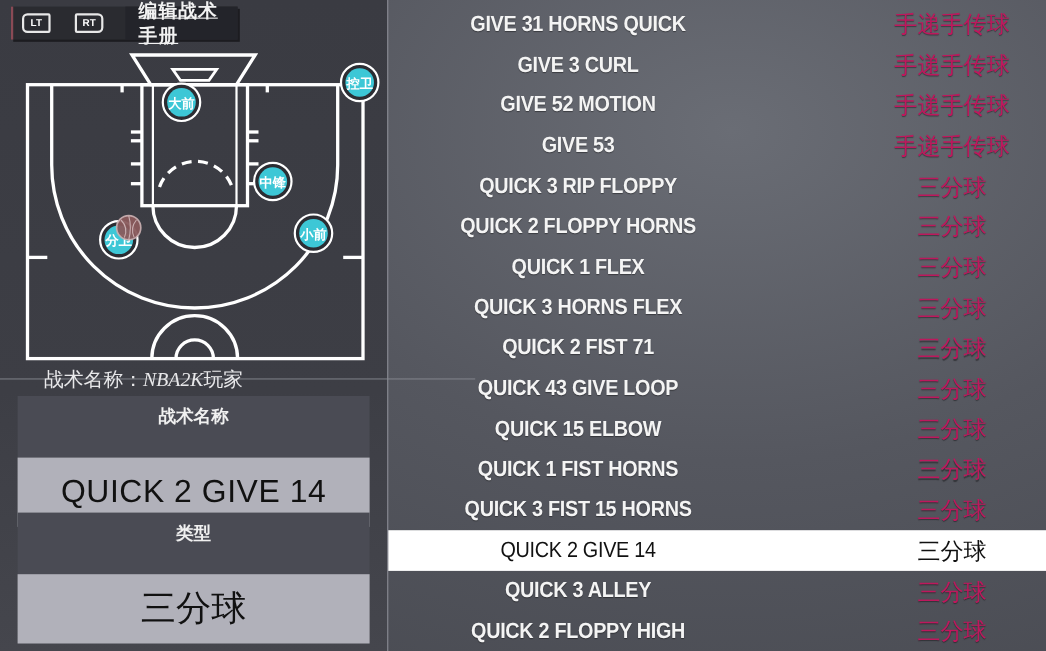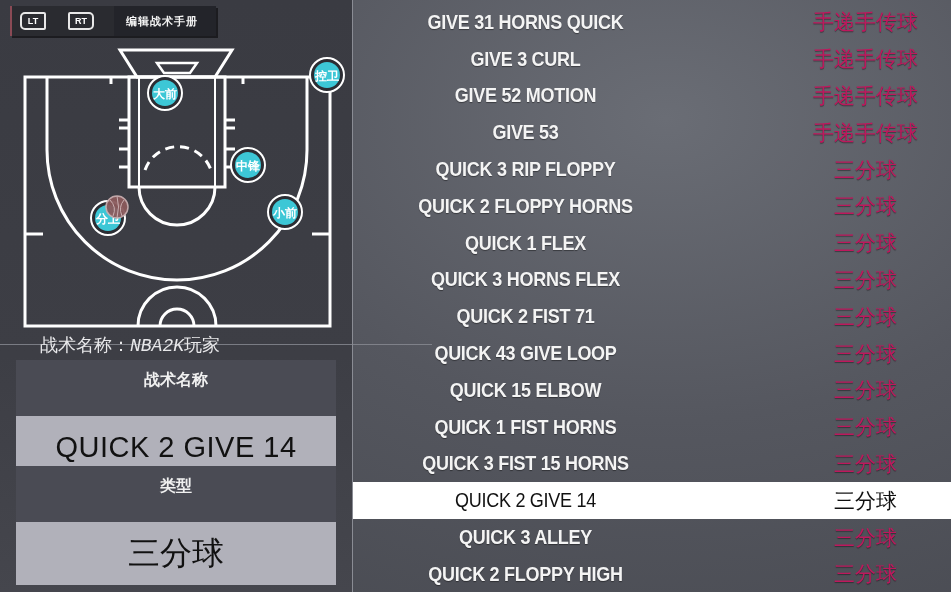--- a/index.html
+++ b/index.html
@@ -16,27 +16,27 @@
   .v-divider { position:absolute; left:352px; top:0; width:1px; height:592px; background:#8a8c94; }
   .h-rule { position:absolute; left:0; top:344px; width:432px; height:1px; background:#8a8c94; opacity:0.8; }
 
   
   .header { position:absolute; left:10px; top:6px; width:204px; height:30px; display:flex; align-items:center;
     background:#2a2b30; border-left:2px solid #8a4a55; box-shadow: 2px 2px 0 #1c1c20; gap: 12px; }
   .hdr-btn { display:flex; align-items:center; justify-content:center; width:22px; height:14px;
     border:2px solid #e8e8e8; border-radius:5px 2px 2px 5px; font-size:9px; font-weight:bold; color:#fff; margin-left:8px; background:#2a2b30; }
   .hdr-btn.rt { border-radius:2px 5px 5px 2px; margin-left:10px; }
   .hdr-title { height:30px; margin-left:8px; padding:0 12px; display:flex; align-items:center; background:#23242a;
-    font-size:11px; font-weight:bold; color:#f2f2f2; letter-spacing:1px; flex:1; }
+    font-size:17px; font-weight:bold; color:#f2f2f2; letter-spacing:1px; flex:1;text-decoration:underline; }
 
   
   .court { position:absolute; left:0; top:40px; width:350px; height:300px; }
 
   .watermark { position:absolute; left:40px; top:333px; font-size:18px; color:#e8e8ea; white-space:nowrap; }
-  .watermark .brand { font-family:Liberation Mono, monospace; font-style:italic; }
+  .watermark .brand { font-family:Liberation Serif, serif; font-style:italic; }
 
   .panel { position:absolute; left:16px; width:320px; background:#4a4b54; }
   .panel-label { height:56px; line-height:40px; text-align:center; font-size:16px; font-weight:bold; color:#f0f0f0; }
   .panel-value { background:#b1b1ba; color:#111; text-align:center; height:63px; line-height:63px; }
   .name-panel { top:360px; }
   .name-panel .panel-value { font-size:29px; letter-spacing:0.5px; }
   .type-panel { top:466px; }
   .type-panel .panel-value { font-size:32px; }
 
   

